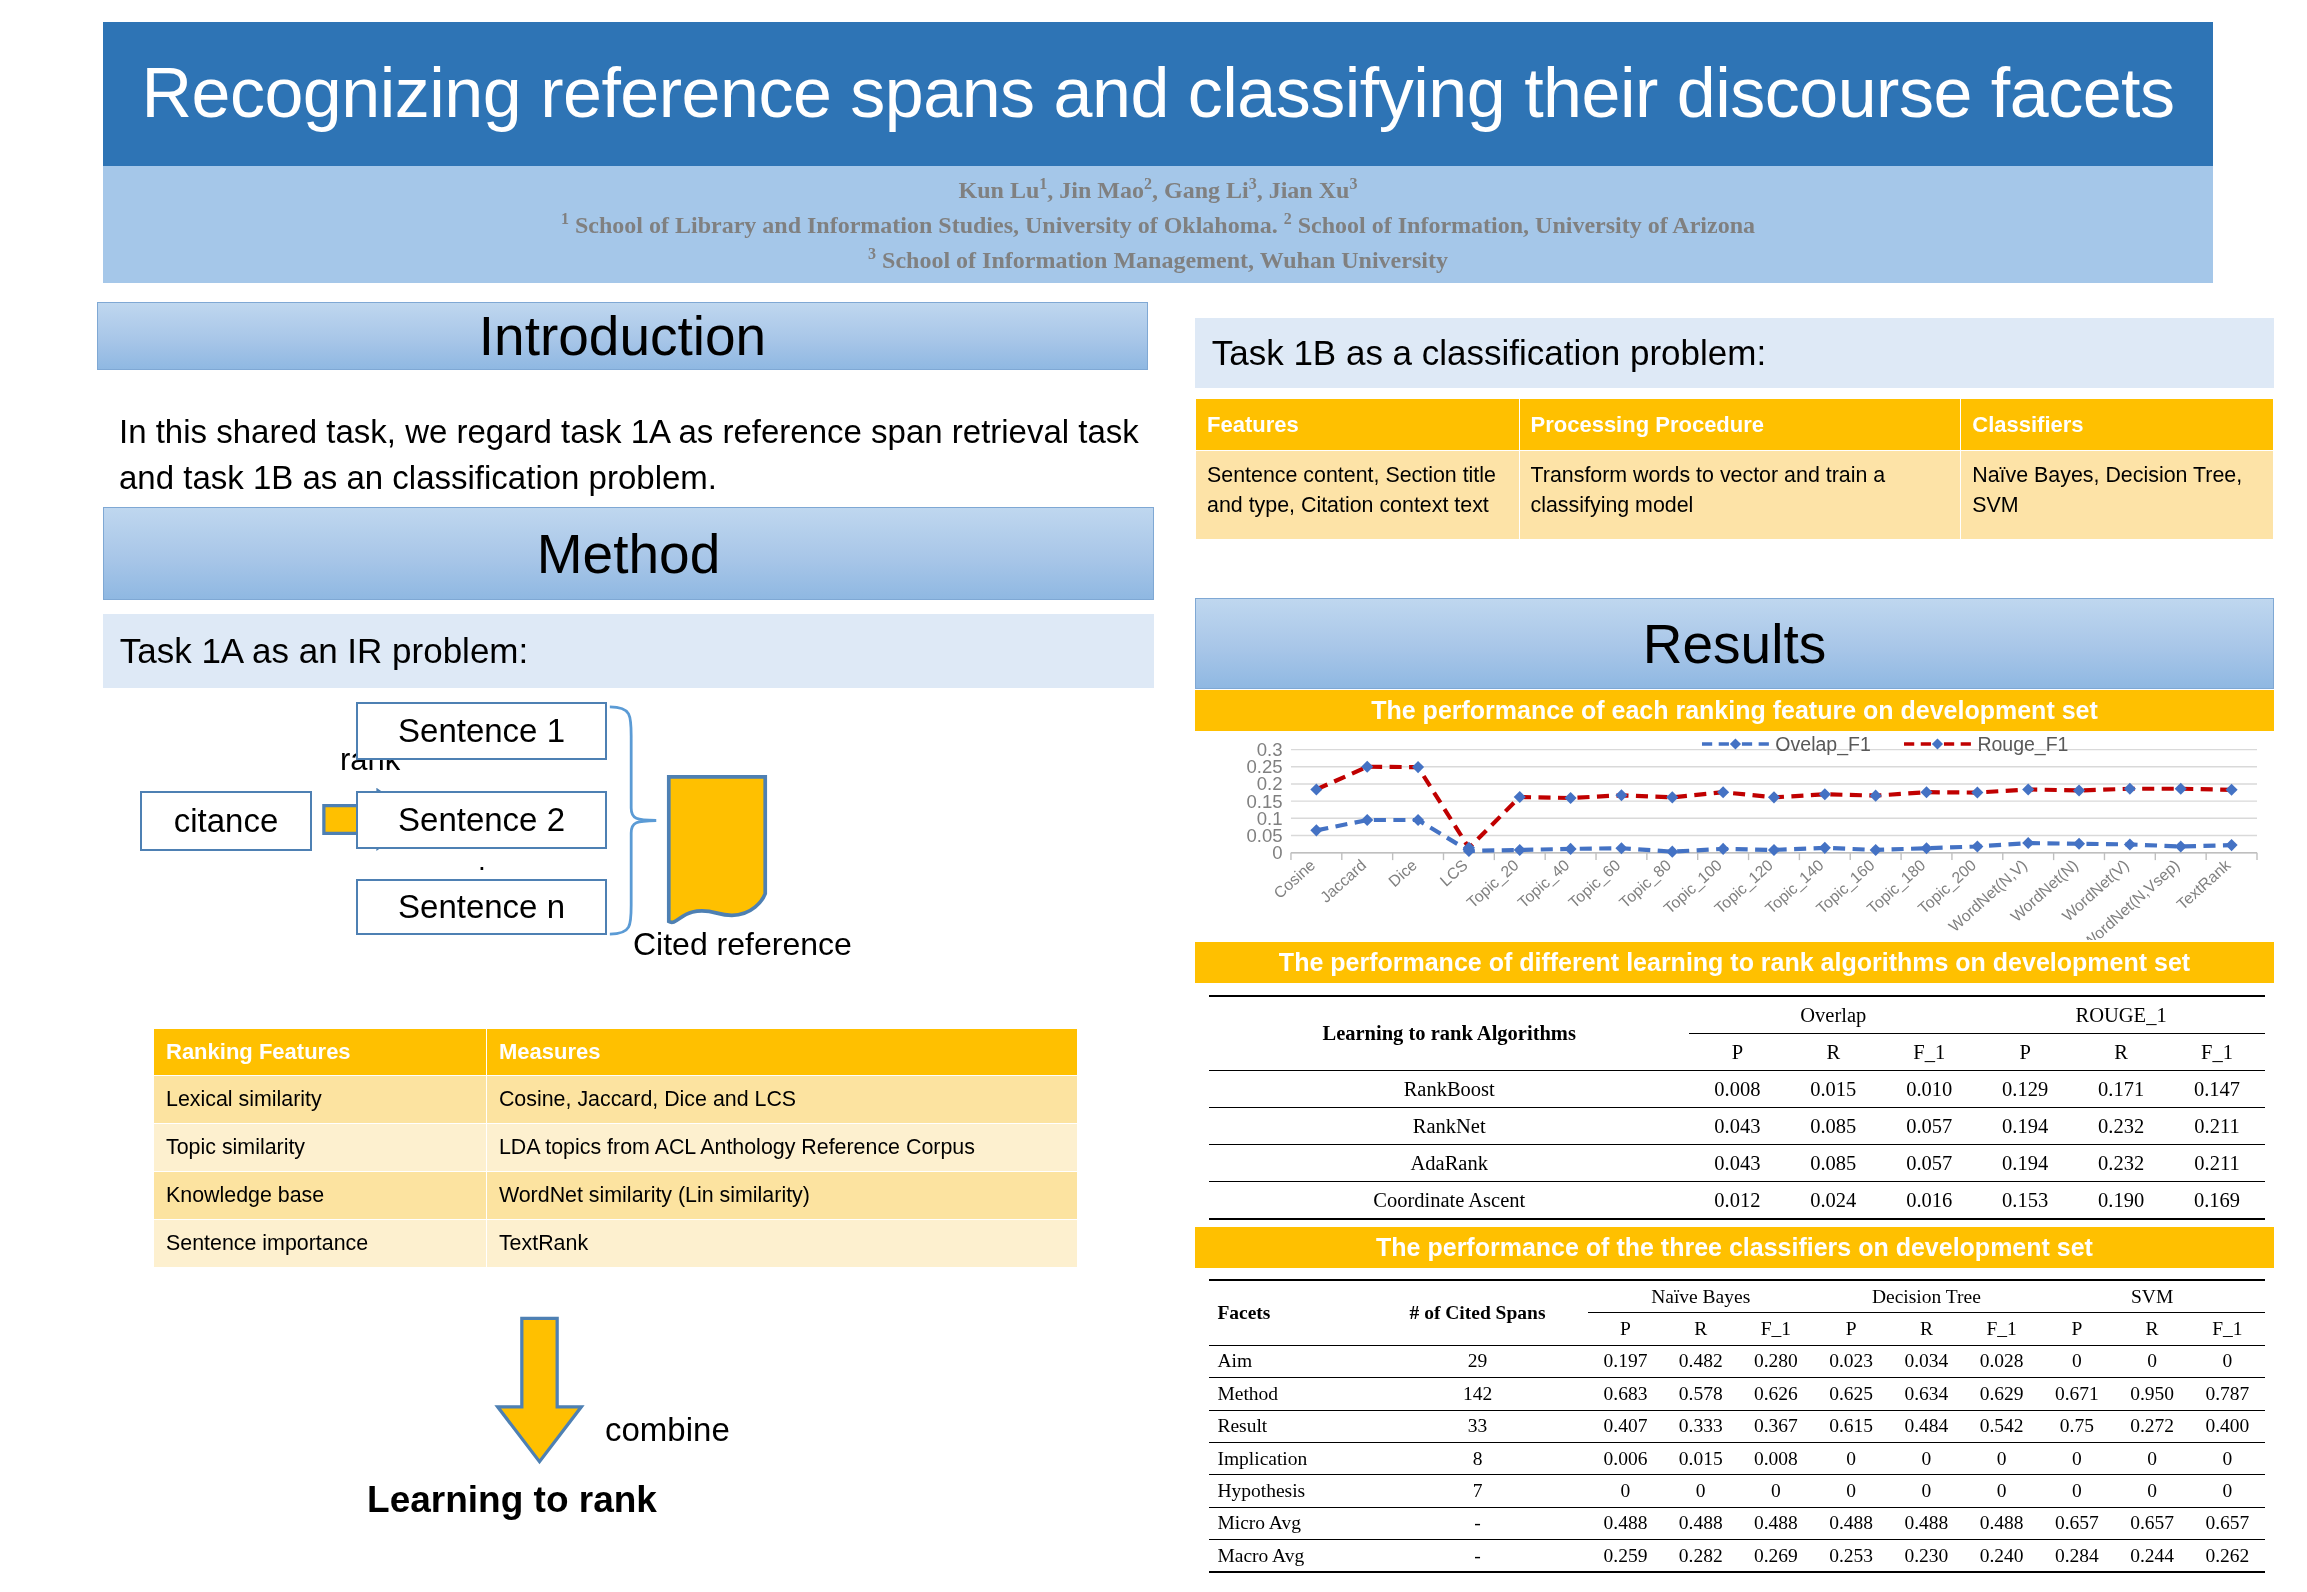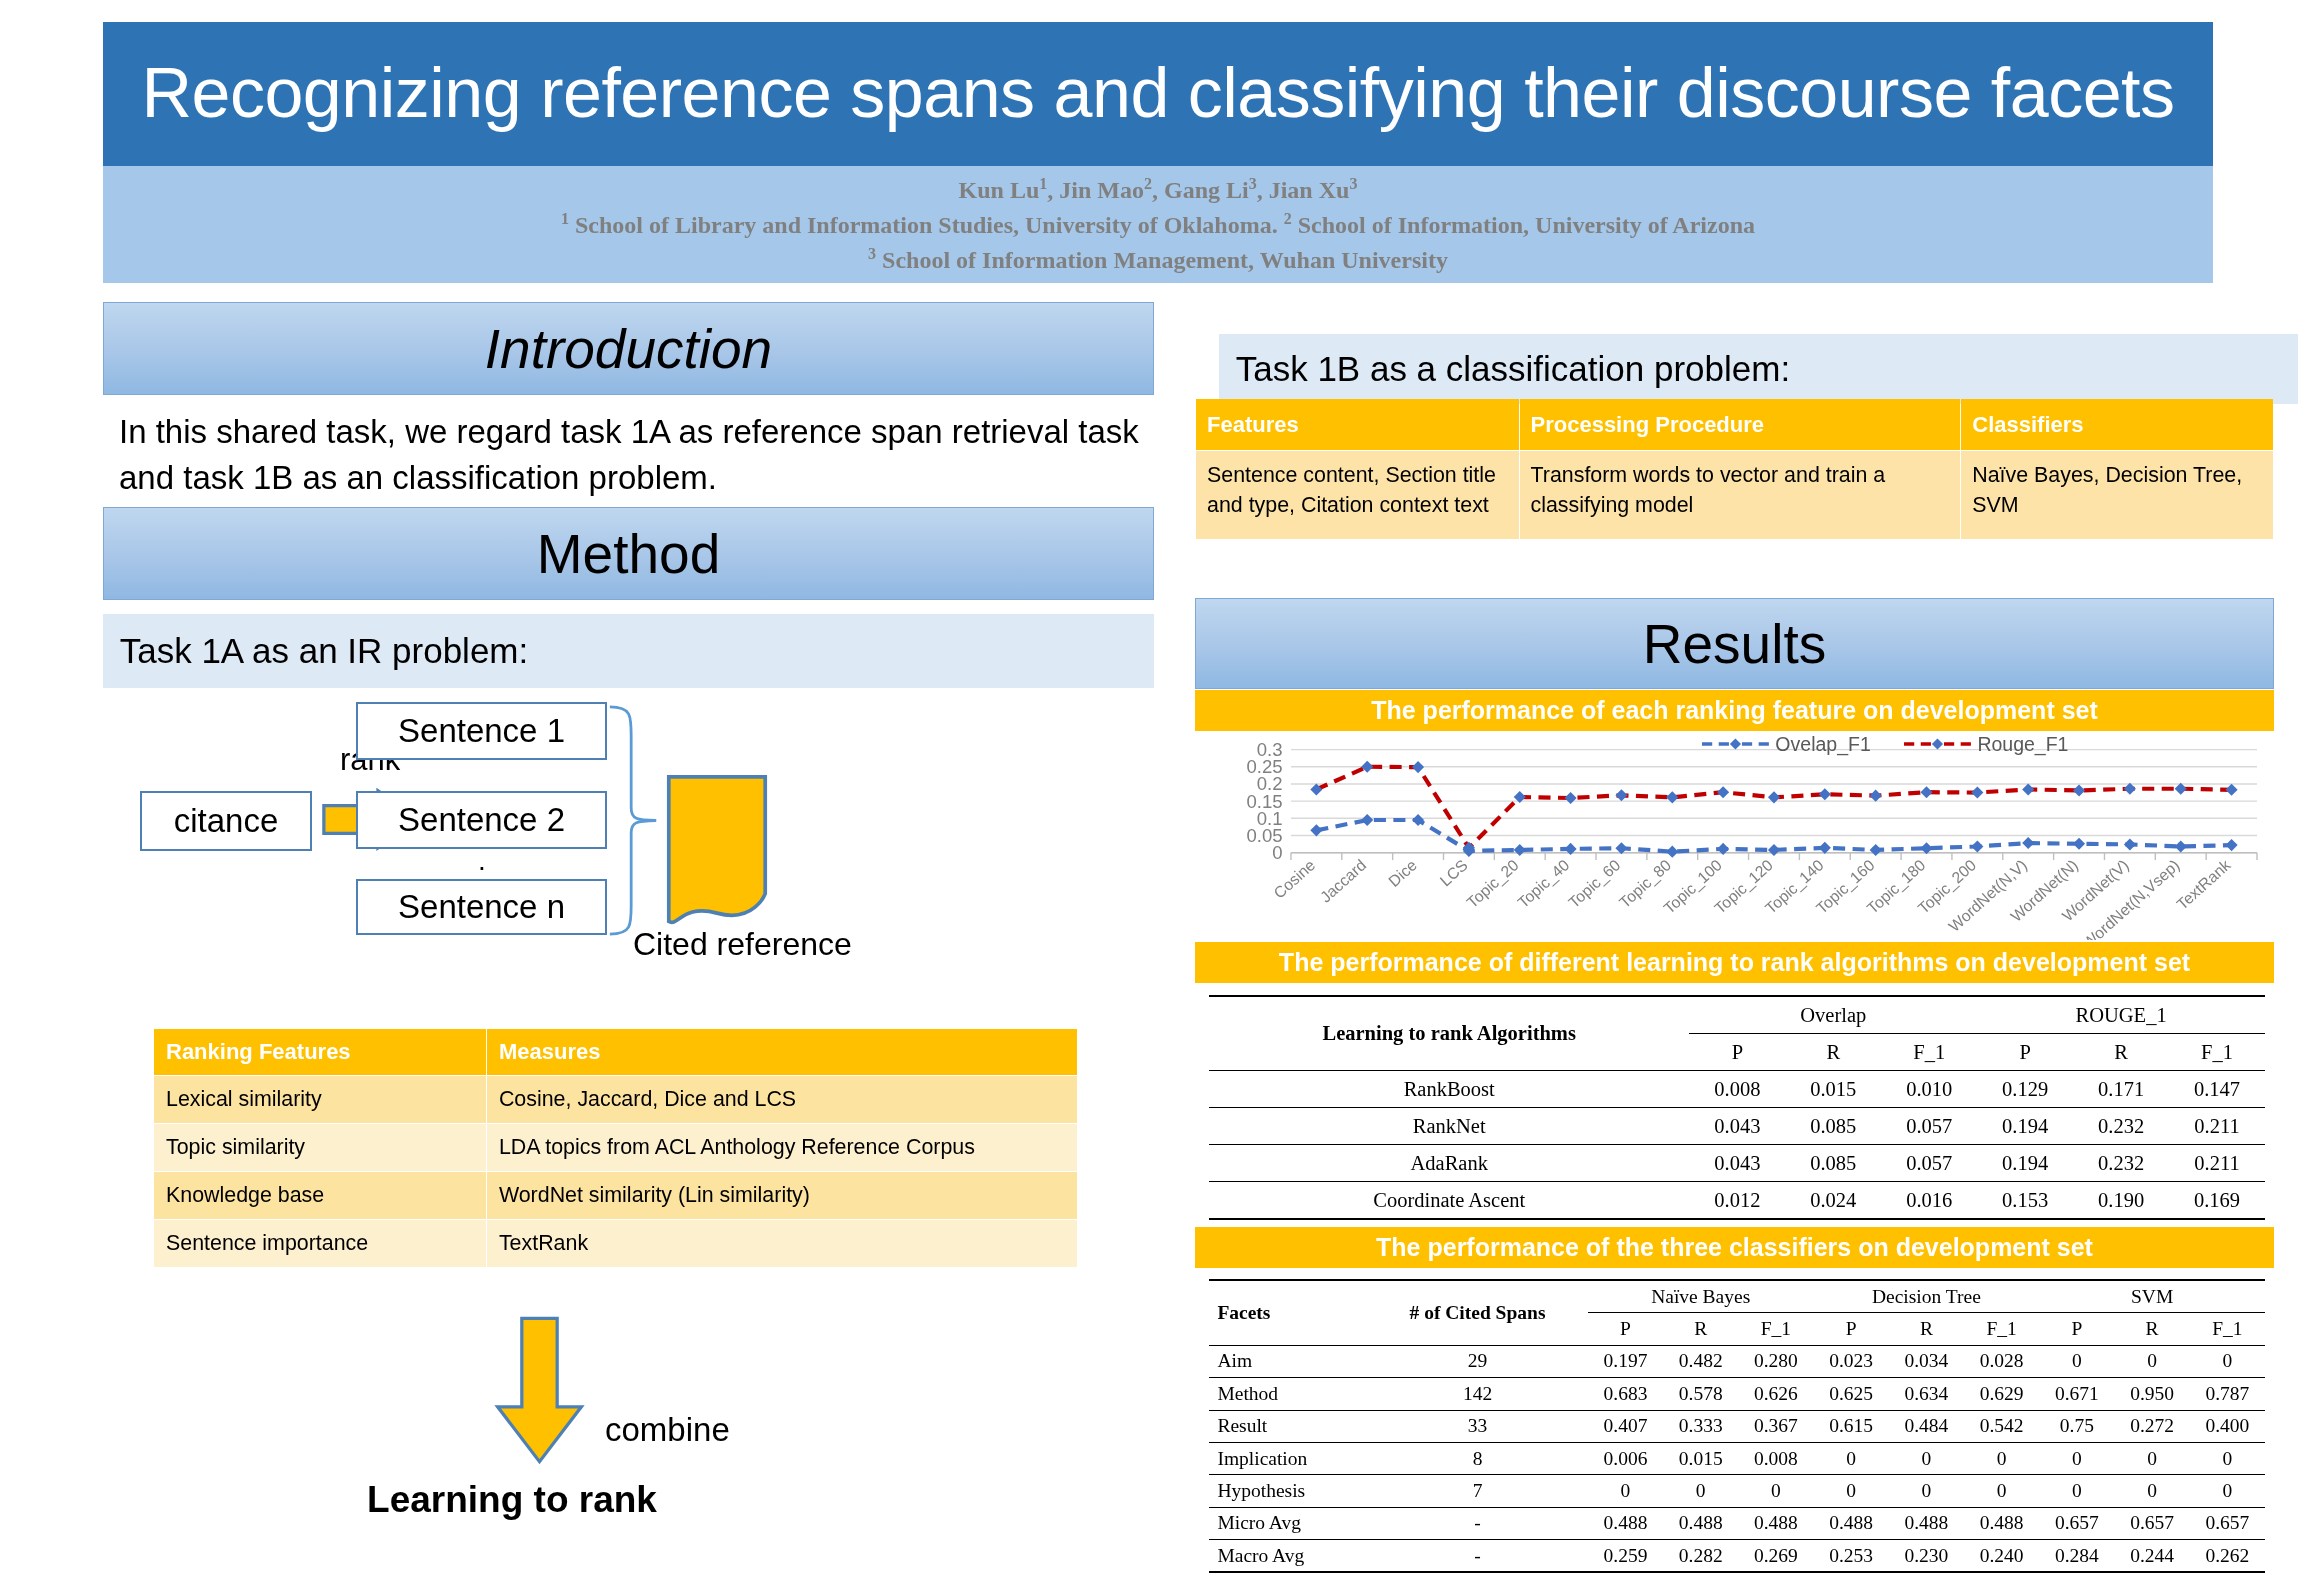--- a/index.html
+++ b/index.html
@@ -33,31 +33,31 @@
   .author-line sup { font-size:16px; }
 
   
   .banner-big {
     position:absolute; display:flex; align-items:center; justify-content:center;
     background:linear-gradient(180deg,#BFD7EF 0%,#A8C6E8 55%,#8FB8E2 100%);
     border:1.4px solid #7FA8D4;
   }
   .banner-big .banner-label { font-size:55px; color:#000; font-weight:400; }
 
-  #banner-intro { left:103px; top:302px; width:1051px; height:93px;font-style:italic; }
+  #banner-intro { left:97px; top:302px; width:1051px; height:68px; }
   #banner-method { left:103px; top:507px; width:1051px; height:93px; }
   #banner-results{ left:1195px; top:598px; width:1079px; height:91px;text-align:center; }
 
   .subbanner {
     position:absolute; background:#DEE9F6; display:flex; align-items:center;
     padding-left:16.7px;
   }
   .subbanner .sub-label { font-size:35px; color:#000; }
   #sub-task1a { left:103px; top:614px; width:1051px; height:74px; }
-  #sub-task1b { left:1195px; top:334px; width:1079px; height:70px;margin-left:24px; }
+  #sub-task1b { left:1195px; top:318px; width:1079px; height:70px; }
 
   
   #intro-text {
     position:absolute; left:119px; top:409px; width:1032px;
     font-size:33px; color:#000; line-height:1.38;
   }
 
   
   .ribbon {
     position:absolute; background:#FFC000; display:flex;

